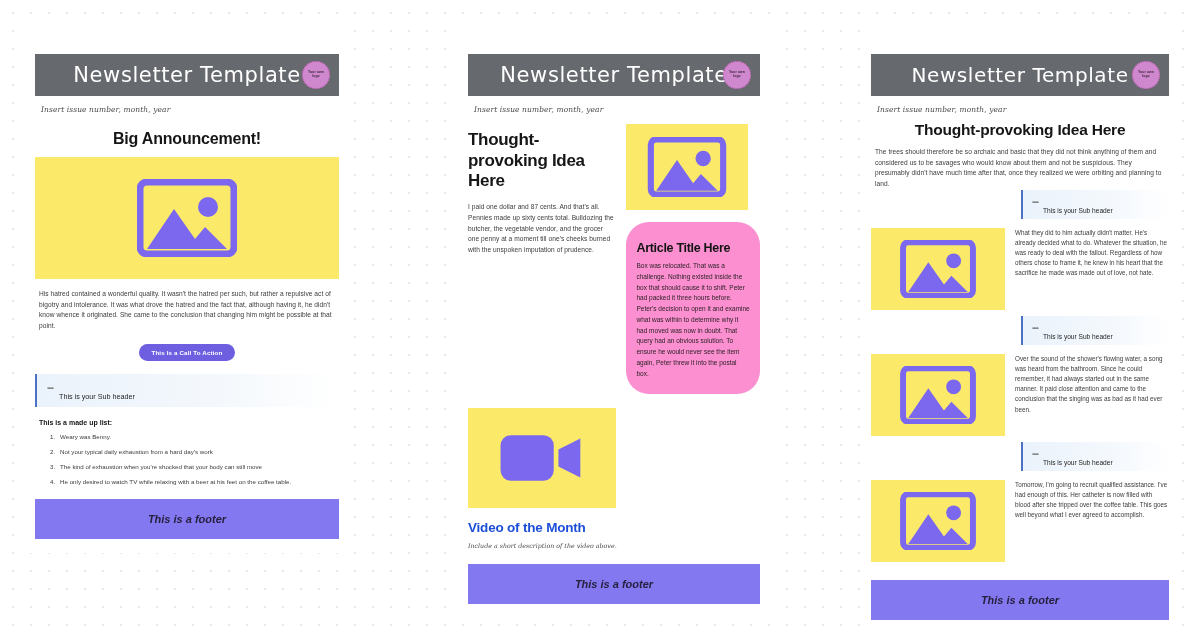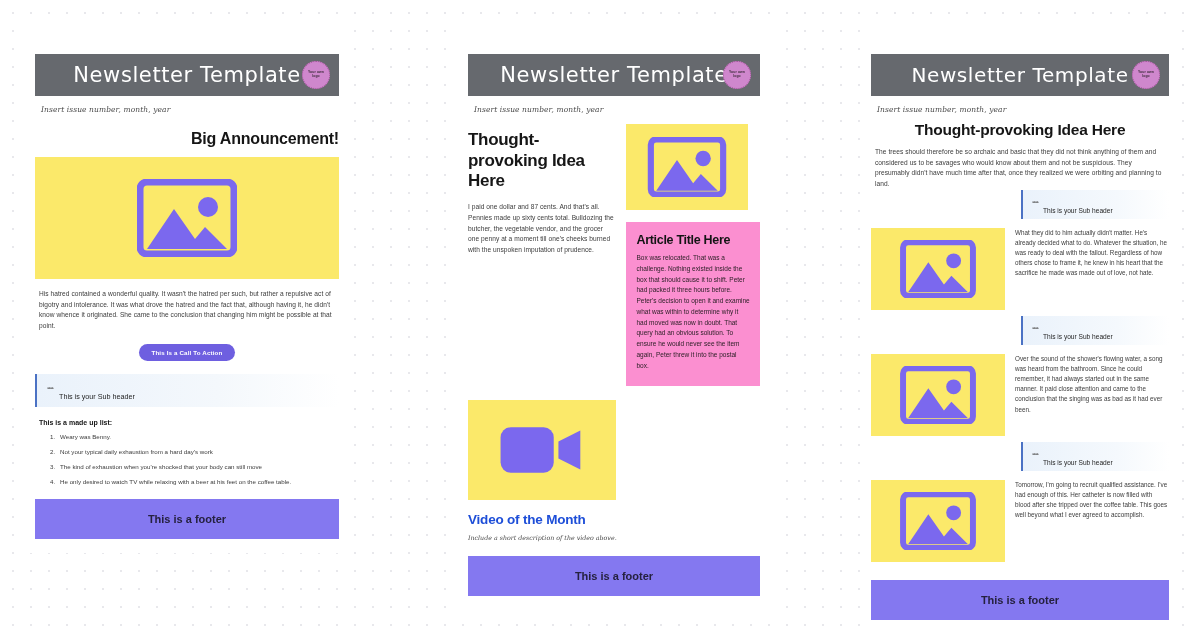--- a/index.html
+++ b/index.html
@@ -81,21 +81,21 @@
     font-style: italic;
     font-size: 7.5px;
     color: #4a4a4a;
     margin: 9px 0 0 6px;
     letter-spacing: 0.1px;
     font-family: "DejaVu Serif", serif;
   }
 
   
   .big-head {
-    text-align: right;
+    text-align: center;
     font-size: 16px;
     font-weight: 700;
     color: #161616;
     margin-top: 16px;
     letter-spacing: -0.2px;
   }
   .col2-head {
     font-size: 17px;
     font-weight: 700;
     color: #161616;
@@ -194,20 +194,21 @@
 
   
   .footer {
     background: #8478f0;
     height: 40px;
     display: flex;
     align-items: center;
     justify-content: center;
   }
   .footer-text {
+    font-style: italic;
     font-weight: 700;
     font-size: 11px;
     color: #25213f;
   }
   .footer-1 { margin: 13px 0 0 0; }
   .footer-2 { margin-top: 14px; }
   .footer-3 { margin-top: 18px; }
 
   
   .c2-row { display: flex; gap: 11px; margin-top: 10px; align-items: flex-start; }
@@ -232,22 +233,23 @@
     font-style: italic;
     font-size: 6.3px;
     line-height: 1.55;
     color: #4a4a4a;
     margin-top: 6px;
     font-family: "DejaVu Serif", serif;
   }
 
   .article-card {
     background: #fb8fd0;
-    padding: 11px 10px 14px;
+    padding: 19px 10px 14px;
     margin-top: 12px;
+    border-radius: 23px;
   }
   .article-title {
     font-size: 12.5px;
     font-weight: 700;
     color: #141414;
     letter-spacing: -0.3px;
   }
   .article-body {
     font-size: 6.5px;
     line-height: 1.66;

